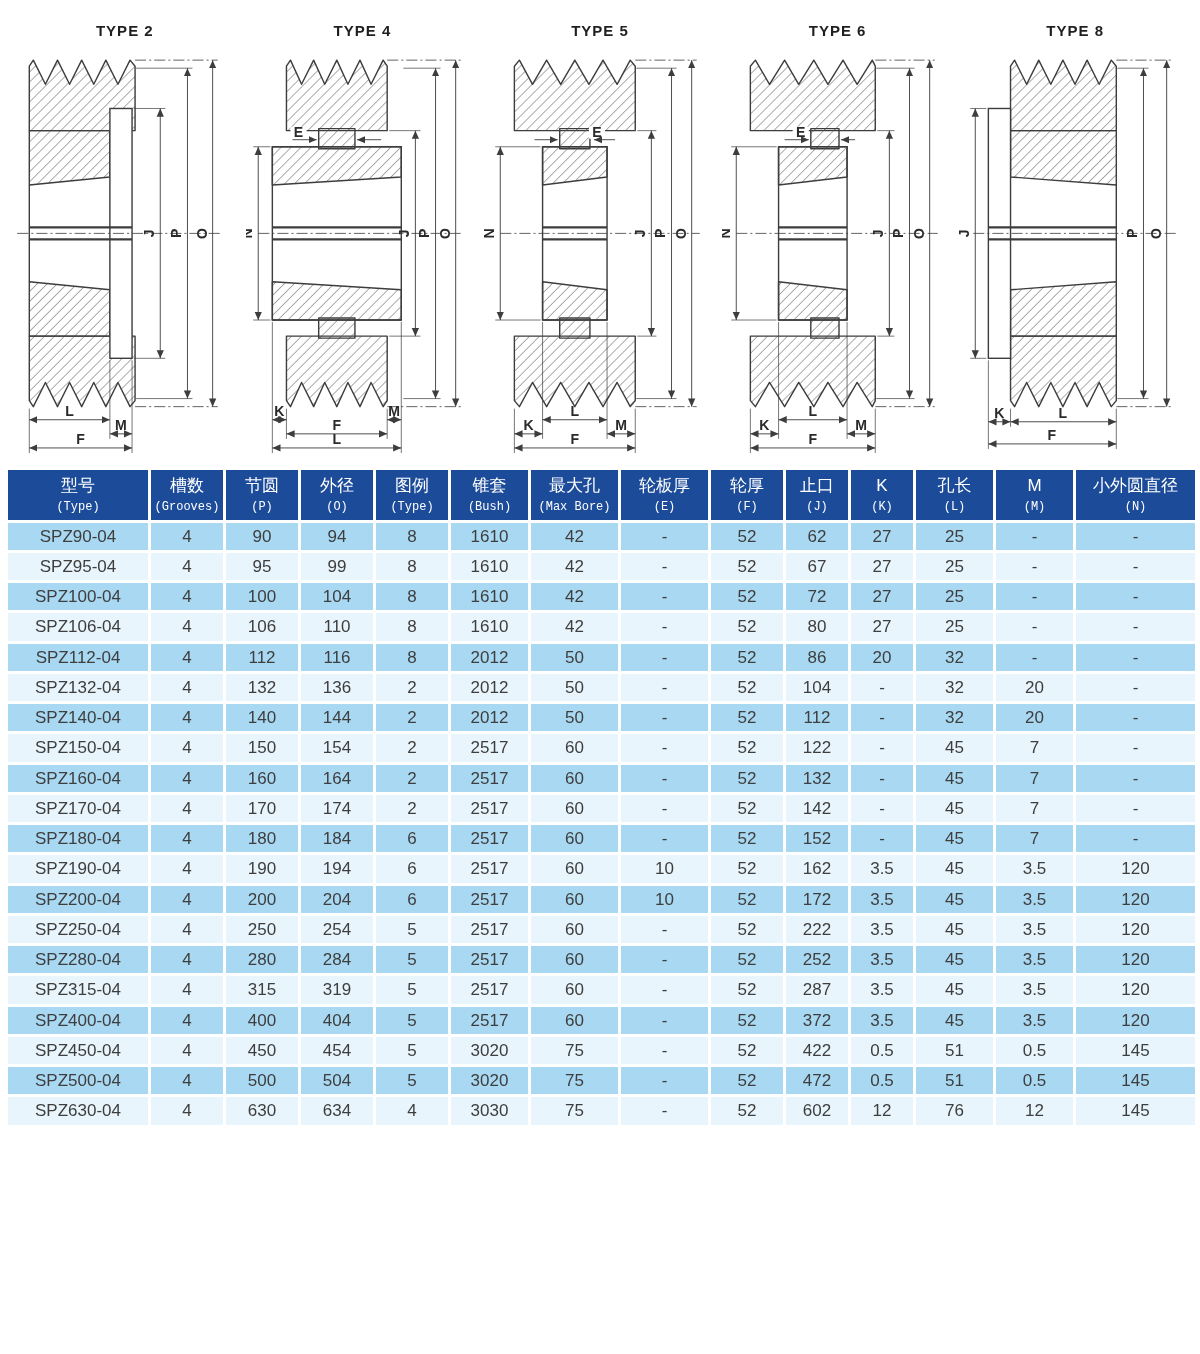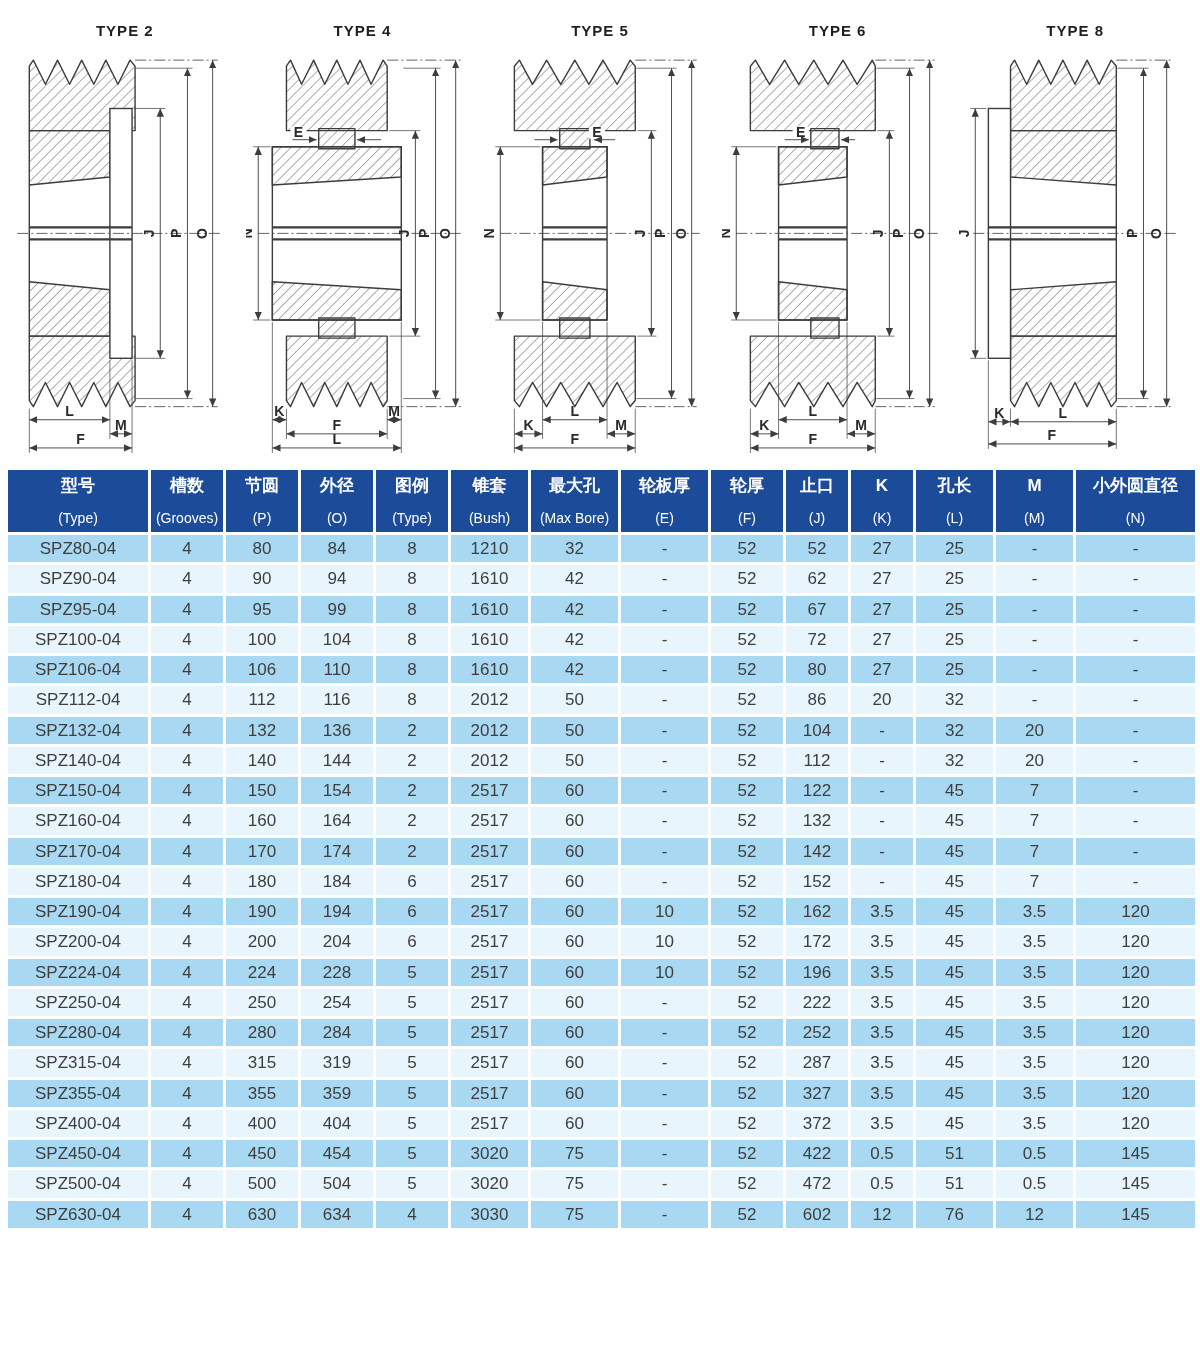--- a/index.html
+++ b/index.html
@@ -24,22 +24,22 @@
   .cl{stroke:var(--line);stroke-width:0.8;stroke-dasharray:11 3 2 3;fill:none;}
   .wit{stroke:var(--line);stroke-width:0.7;}
   .dim,.dima{stroke:var(--line);stroke-width:0.9;}
   .dl{font:bold 14px "Liberation Sans",sans-serif;fill:#2a2a2a;text-anchor:middle;}
   .ebg{fill:#ffffff;}
   
   .tablewrap{padding:12px 5px 0 5px;}
   table.spec{width:1190px;border-collapse:collapse;table-layout:fixed;}
   table.spec th{background:var(--header-bg);color:var(--header-text);
        border:3px solid #fff;padding:5px 1px;vertical-align:middle;}
-  table.spec th .zh{font-size:17px;font-weight:bold;line-height:1.25;}
-  table.spec th .en{font-size:14px;font-weight:normal;line-height:1.2;margin-top:14px;}
+  table.spec th .zh{font-size:17px;font-weight:normal;line-height:1.25;}
+  table.spec th .en{font-size:12px;font-weight:normal;line-height:1.2;margin-top:4px;font-family:Liberation Mono, monospace;}
   table.spec td{border:3px solid #fff;text-align:center;font-size:17px;
        color:var(--cell-text);padding:3px 1px;height:24px;line-height:1.25;}
   table.spec tbody tr:nth-child(odd) td{background:var(--row-dark);}
   table.spec tbody tr:nth-child(even) td{background:var(--row-light);}
 </style>
 </head>
 <body>
 
 <svg width="0" height="0" style="position:absolute" aria-hidden="true">
   <defs>
@@ -345,36 +345,20 @@
             <div class="en">(M)</div>
           </th>
           <th>
             <div class="zh">小外圆直径</div>
             <div class="en">(N)</div>
           </th>
         </tr>
       </thead>
     <tbody>
         <tr>
-          <td>SPZ80-04</td>
-          <td>4</td>
-          <td>80</td>
-          <td>84</td>
-          <td>8</td>
-          <td>1210</td>
-          <td>32</td>
-          <td>-</td>
-          <td>52</td>
-          <td>52</td>
-          <td>27</td>
-          <td>25</td>
-          <td>-</td>
-          <td>-</td>
-        </tr>
-        <tr>
           <td>SPZ90-04</td>
           <td>4</td>
           <td>90</td>
           <td>94</td>
           <td>8</td>
           <td>1610</td>
           <td>42</td>
           <td>-</td>
           <td>52</td>
           <td>62</td>
@@ -569,36 +553,20 @@
           <td>60</td>
           <td>10</td>
           <td>52</td>
           <td>172</td>
           <td>3.5</td>
           <td>45</td>
           <td>3.5</td>
           <td>120</td>
         </tr>
         <tr>
-          <td>SPZ224-04</td>
-          <td>4</td>
-          <td>224</td>
-          <td>228</td>
-          <td>5</td>
-          <td>2517</td>
-          <td>60</td>
-          <td>10</td>
-          <td>52</td>
-          <td>196</td>
-          <td>3.5</td>
-          <td>45</td>
-          <td>3.5</td>
-          <td>120</td>
-        </tr>
-        <tr>
           <td>SPZ250-04</td>
           <td>4</td>
           <td>250</td>
           <td>254</td>
           <td>5</td>
           <td>2517</td>
           <td>60</td>
           <td>-</td>
           <td>52</td>
           <td>222</td>
@@ -627,36 +595,20 @@
           <td>SPZ315-04</td>
           <td>4</td>
           <td>315</td>
           <td>319</td>
           <td>5</td>
           <td>2517</td>
           <td>60</td>
           <td>-</td>
           <td>52</td>
           <td>287</td>
-          <td>3.5</td>
-          <td>45</td>
-          <td>3.5</td>
-          <td>120</td>
-        </tr>
-        <tr>
-          <td>SPZ355-04</td>
-          <td>4</td>
-          <td>355</td>
-          <td>359</td>
-          <td>5</td>
-          <td>2517</td>
-          <td>60</td>
-          <td>-</td>
-          <td>52</td>
-          <td>327</td>
           <td>3.5</td>
           <td>45</td>
           <td>3.5</td>
           <td>120</td>
         </tr>
         <tr>
           <td>SPZ400-04</td>
           <td>4</td>
           <td>400</td>
           <td>404</td>

